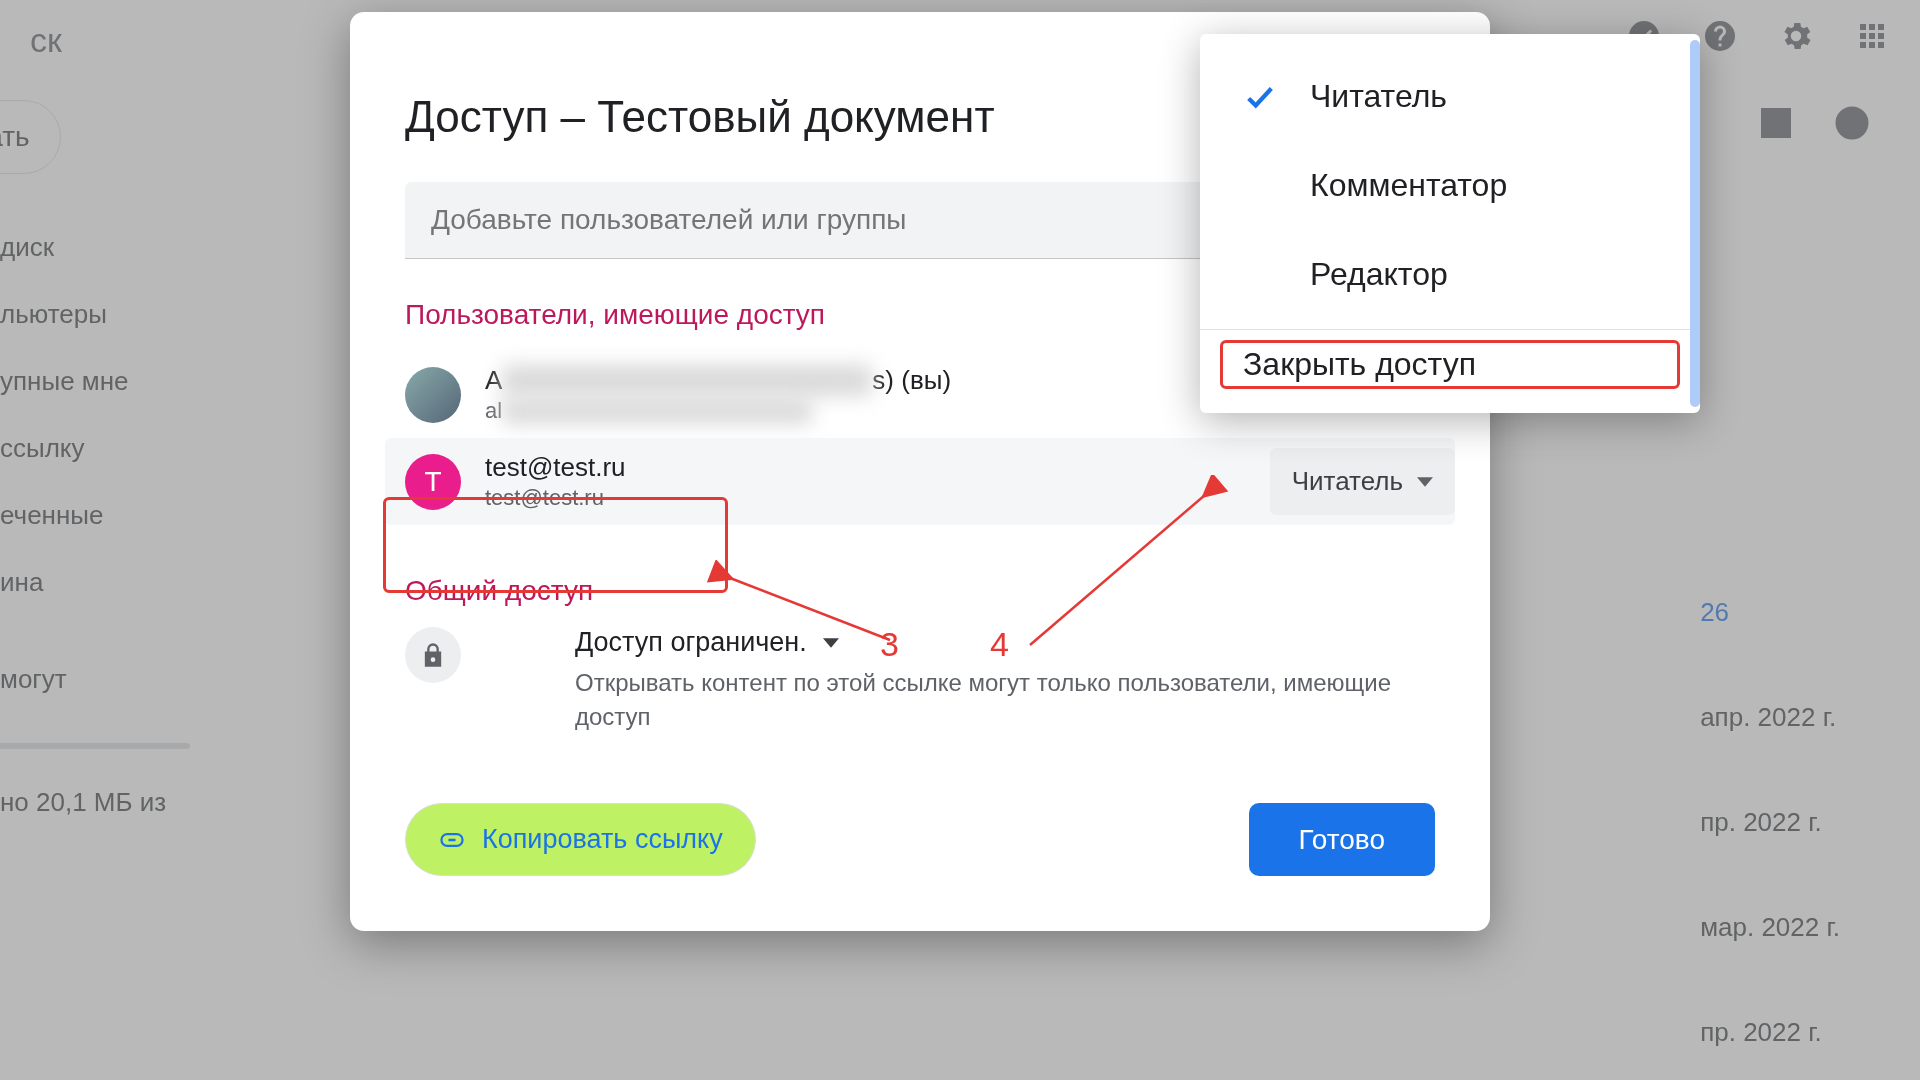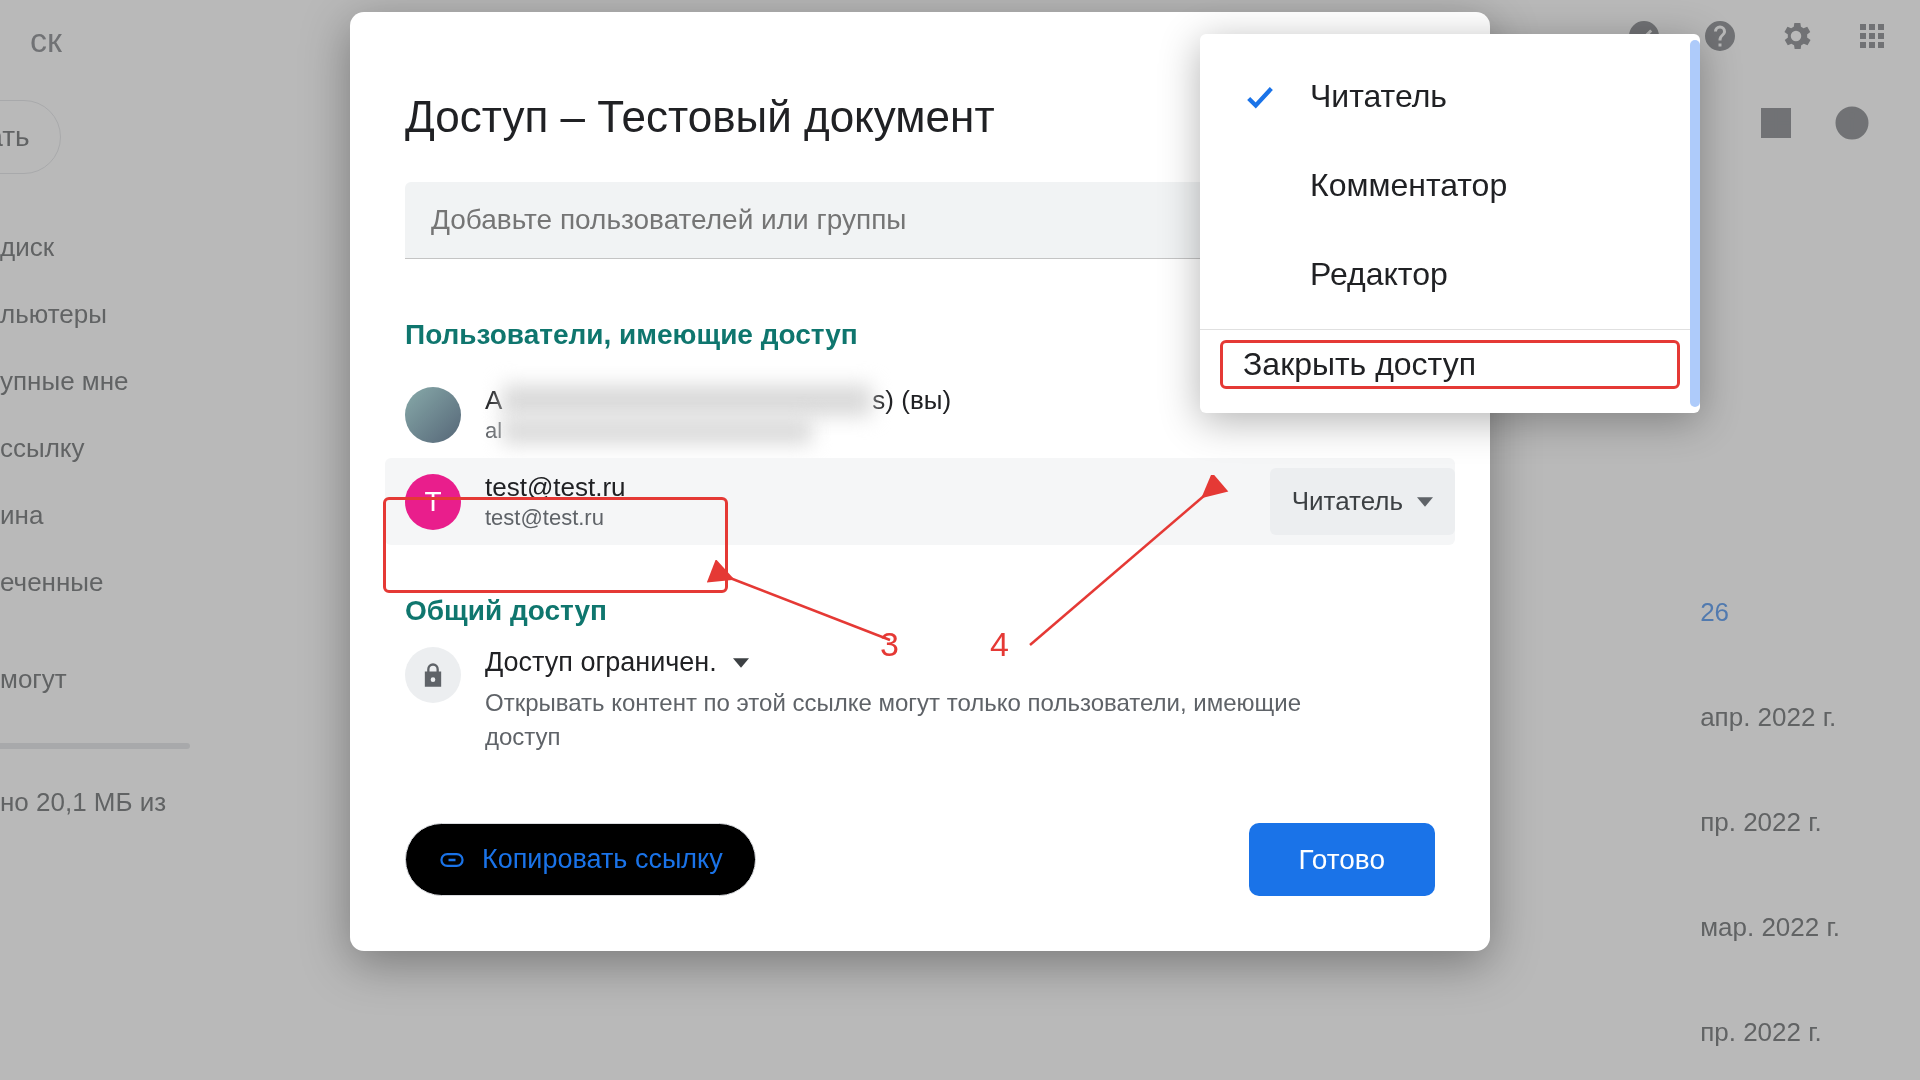--- a/index.html
+++ b/index.html
@@ -26,43 +26,43 @@
     background: #fff; border-radius: 14px;
     box-shadow: 0 12px 48px rgba(0,0,0,0.35);
     padding: 80px 55px 55px 55px;
   }
   .dlg-title { font-size: 44px; color:#202124; font-weight:400; margin-bottom: 40px; }
   .add-input {
     width:100%; border:none; border-bottom:1px solid #c4c4c4;
     background:#f1f3f4; padding:22px 26px; font-size:28px; color:#5f6368;
     border-radius:6px 6px 0 0; margin-bottom: 40px;
   }
-  .section-h { font-size:28px; color:#0f766e; margin: 20px 0 20px 0; font-weight:700;}
+  .section-h { font-size:28px; color:#be185d; margin: 0 0 20px 0; font-weight:400;}
   .user-row { display:flex; align-items:center; gap:24px; padding:14px 0; position:relative;}
   .avatar { width:56px; height:56px; border-radius:50%; background:#ccc; flex-shrink:0; display:flex; align-items:center; justify-content:center; font-size:28px; color:#fff; font-weight:500;}
   .avatar.photo { background: linear-gradient(135deg,#8aa 0%,#567 100%);}
   .avatar.pink { background:#e91e8c; }
   .user-txt .nm { font-size:26px; color:#202124; font-weight:500;}
   .user-txt .em { font-size:22px; color:#5f6368; margin-top:2px;}
   .blur { filter: blur(10px); background:#d9d9d9; color:transparent; display:inline-block; border-radius:3px;}
   .role-chip {
     position:absolute; right:0; background:#eceef0; border-radius:6px;
     padding:18px 22px; font-size:26px; color:#3c4043; display:flex; align-items:center; gap:14px;
   }
   .role-chip svg{ width:16px; height:16px; fill:#5f6368;}
   .user-row.highlight { background:#f5f6f7; margin:0 -20px; padding:14px 20px; border-radius:6px;}
   .red-box { position:absolute; border:3px solid #e53935; border-radius:6px; pointer-events:none;}
-  .general { display:flex; gap:24px; align-items:flex-start; margin-top:20px;}
+  .general { display:flex; gap:24px; align-items:flex-start; margin-top:20px;justify-content:space-between;}
   .lock-badge { width:56px; height:56px; border-radius:50%; background:#eceef0; display:flex; align-items:center; justify-content:center; flex-shrink:0;}
   .lock-badge svg { width:28px; height:28px; fill:#5f6368;}
   .gen-txt .ttl { font-size:27px; color:#202124; display:flex; align-items:center; gap:16px;}
   .gen-txt .ttl svg{width:16px;height:16px;fill:#3c4043;}
   .gen-txt .desc { font-size:24px; color:#5f6368; margin-top:8px; line-height:1.4; max-width:860px;}
   .dlg-footer { display:flex; justify-content:space-between; margin-top:70px;}
-  .copy-link { border:1px solid #dadce0; border-radius:40px; padding:20px 32px; display:flex; align-items:center; gap:16px; font-size:27px; color:#1a73e8; font-weight:500; background:#000000;}
+  .copy-link { border:1px solid #dadce0; border-radius:40px; padding:20px 32px; display:flex; align-items:center; gap:16px; font-size:27px; color:#1a73e8; font-weight:500; background:#bef264;}
   .copy-link svg{width:28px;height:28px;fill:#1a73e8;}
   .done-btn { background:#1a73e8; color:#fff; border:none; border-radius:10px; padding:20px 50px; font-size:28px; font-weight:500;}
 
   
   .menu {
     position:absolute; left:1200px; top:34px; width:500px; background:#fff;
     border-radius:6px; box-shadow:0 8px 40px rgba(0,0,0,0.3); padding: 18px 0;
   }
   .menu-scroll { position:absolute; right:0; top:6px; bottom:6px; width:10px; background:#aecbfa; border-radius:5px;}
   .menu-item { display:flex; align-items:center; gap:30px; padding:26px 40px; font-size:32px; color:#202124;}
@@ -108,22 +108,22 @@
           <circle cx="12" cy="7" r="1" fill="#5f6368"></circle>
         </svg></span>
   </div>
 
   <div class="sidebar">
     <div class="create-btn">дать</div>
     <div class="side-item">диск</div>
     <div class="side-item">льютеры</div>
     <div class="side-item">упные мне</div>
     <div class="side-item">ссылку</div>
+    <div class="side-item">еченные</div>
     <div class="side-item">ина</div>
-    <div class="side-item">еченные</div>
     <div class="side-item" style="margin-top:30px">могут</div>
     <div class="storage-bar"></div>
     <div class="side-item">но 20,1 МБ из</div>
   </div>
 
   <div class="file-dates">
     <div>26</div>
     <div>апр. 2022 г.</div>
     <div>пр. 2022 г.</div>
     <div>мар. 2022 г.</div>

